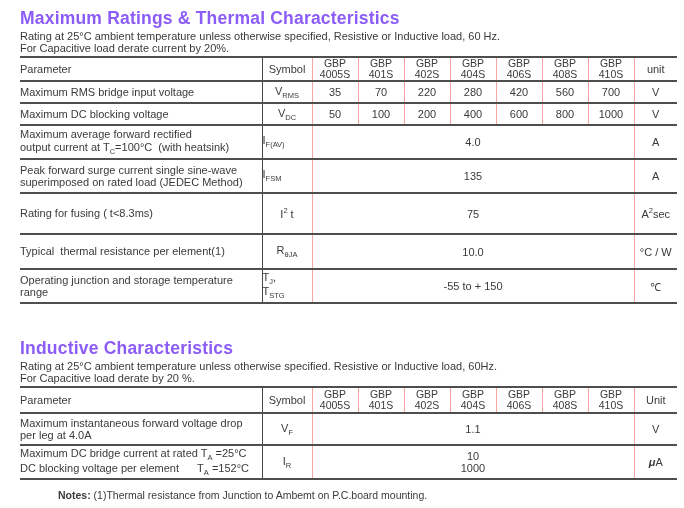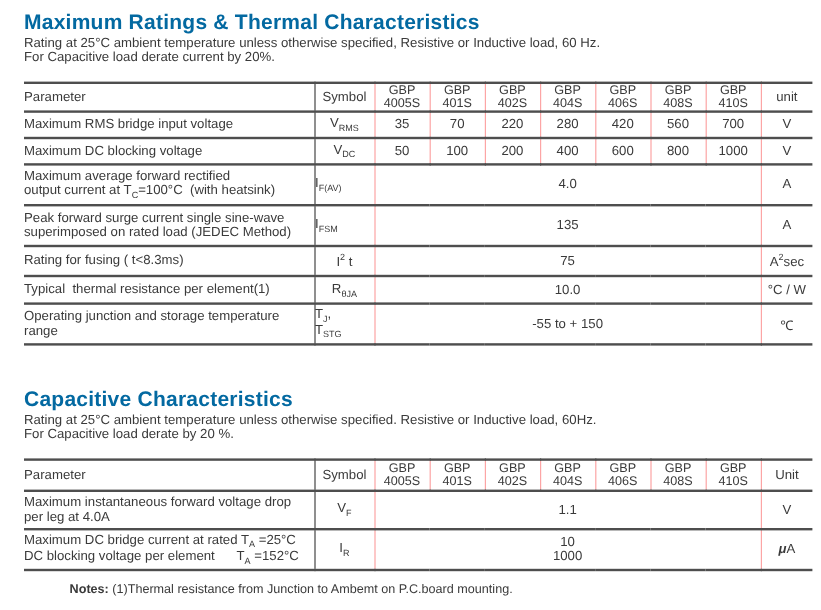--- a/index.html
+++ b/index.html
@@ -1,22 +1,22 @@
 <!DOCTYPE html>
 <html><head>
 <meta charset="utf-8">
 <style>
   html,body{margin:0;padding:0;background:#ffffff;}
   body{width:684px;height:508px;font-family:"Liberation Sans",sans-serif;color:#3a3a3a;overflow:hidden;}
   .page{padding:8px 7px 0 20px;}
 
-  .sec-title{font-size:17.5px;font-weight:bold;color:#0369a1;margin:0 0 2px 0;letter-spacing:.2px;}
+  .sec-title{font-size:17.5px;font-weight:bold;color:#8b5cf6;margin:0 0 2px 0;letter-spacing:.2px;}
   .sec-sub{font-size:11px;line-height:11.5px;margin:0;}
 
-  table.dtable{border-collapse:collapse;table-layout:fixed;width:657px;margin-top:14px;
+  table.dtable{border-collapse:collapse;table-layout:fixed;width:657px;margin-top:2px;
                border-top:2px solid #4e4e4e;border-bottom:2px solid #4e4e4e;}
   table.dtable tr{border-top:2px solid #4e4e4e;}
   table.dtable td,table.dtable th{padding:0;vertical-align:middle;font-weight:normal;}
 
   .w-param{width:242px}.w-sym{width:50px}.w-m{width:46px}.w-unit{width:43px}
 
   .vl{border-left:1px solid #474747;}
   .vr{border-right:1px solid #fca5a5;}
 
   .param{font-size:11px;line-height:12.5px;text-align:left;padding-left:2px;white-space:pre-wrap;}
@@ -27,21 +27,21 @@
   .model-h{font-size:10.5px;line-height:11px;text-align:center;}
   .val{font-size:11px;text-align:center;}
   .unit{font-size:11px;text-align:center;}
   th.unit{font-weight:bold;}
   .bold{font-weight:bold;padding-left:32px;}
 
   sub{font-size:7.5px;line-height:1;}
   sup{font-size:7.5px;line-height:1;}
   .mu{font-style:italic;font-weight:bold;}
 
-  .h24{height:24px}.h26{height:26px}.h22{height:22px}.h34{height:34px}.h25{height:25px}.h23{height:23px}.h32{height:32px}
+  .h24{height:24px}.h26{height:26px}.h22{height:22px}.h34{height:34px}.h25{height:41px}.h23{height:35px}.h32{height:32px}
   .two{line-height:12.5px;}
   .sec2{margin-top:34px;}
   .notes{font-size:10.5px;margin:9px 0 0 6px;}
 </style>
 </head>
 <body>
 
 <div class="page">
 
   <div>
@@ -135,21 +135,21 @@
         <td class="param two"><span>Operating junction and storage temperature</span><br><span>range</span></td>
         <td class="sym sym-left vl vr"><span>T</span><sub>J</sub><span>,</span><br><span>T</span><sub>STG</sub></td>
         <td class="val vr" colspan="7">-55 to + 150</td>
         <td class="unit">℃</td>
       </tr>
     </tbody>
       </table>
   </div>
 
   <div class="sec2">
-    <h1 class="sec-title">Capacitive Characteristics</h1>
+    <h1 class="sec-title">Inductive Characteristics</h1>
     <p class="sec-sub">Rating at 25°C ambient temperature unless otherwise specified. Resistive or Inductive load, 60Hz.</p>
     <p class="sec-sub">For Capacitive load derate by 20 %.</p>
 
     <table class="dtable">
       <colgroup>
         <col class="w-param">
           <col class="w-sym">
         <col class="w-m">
           <col class="w-m">
           <col class="w-m">

